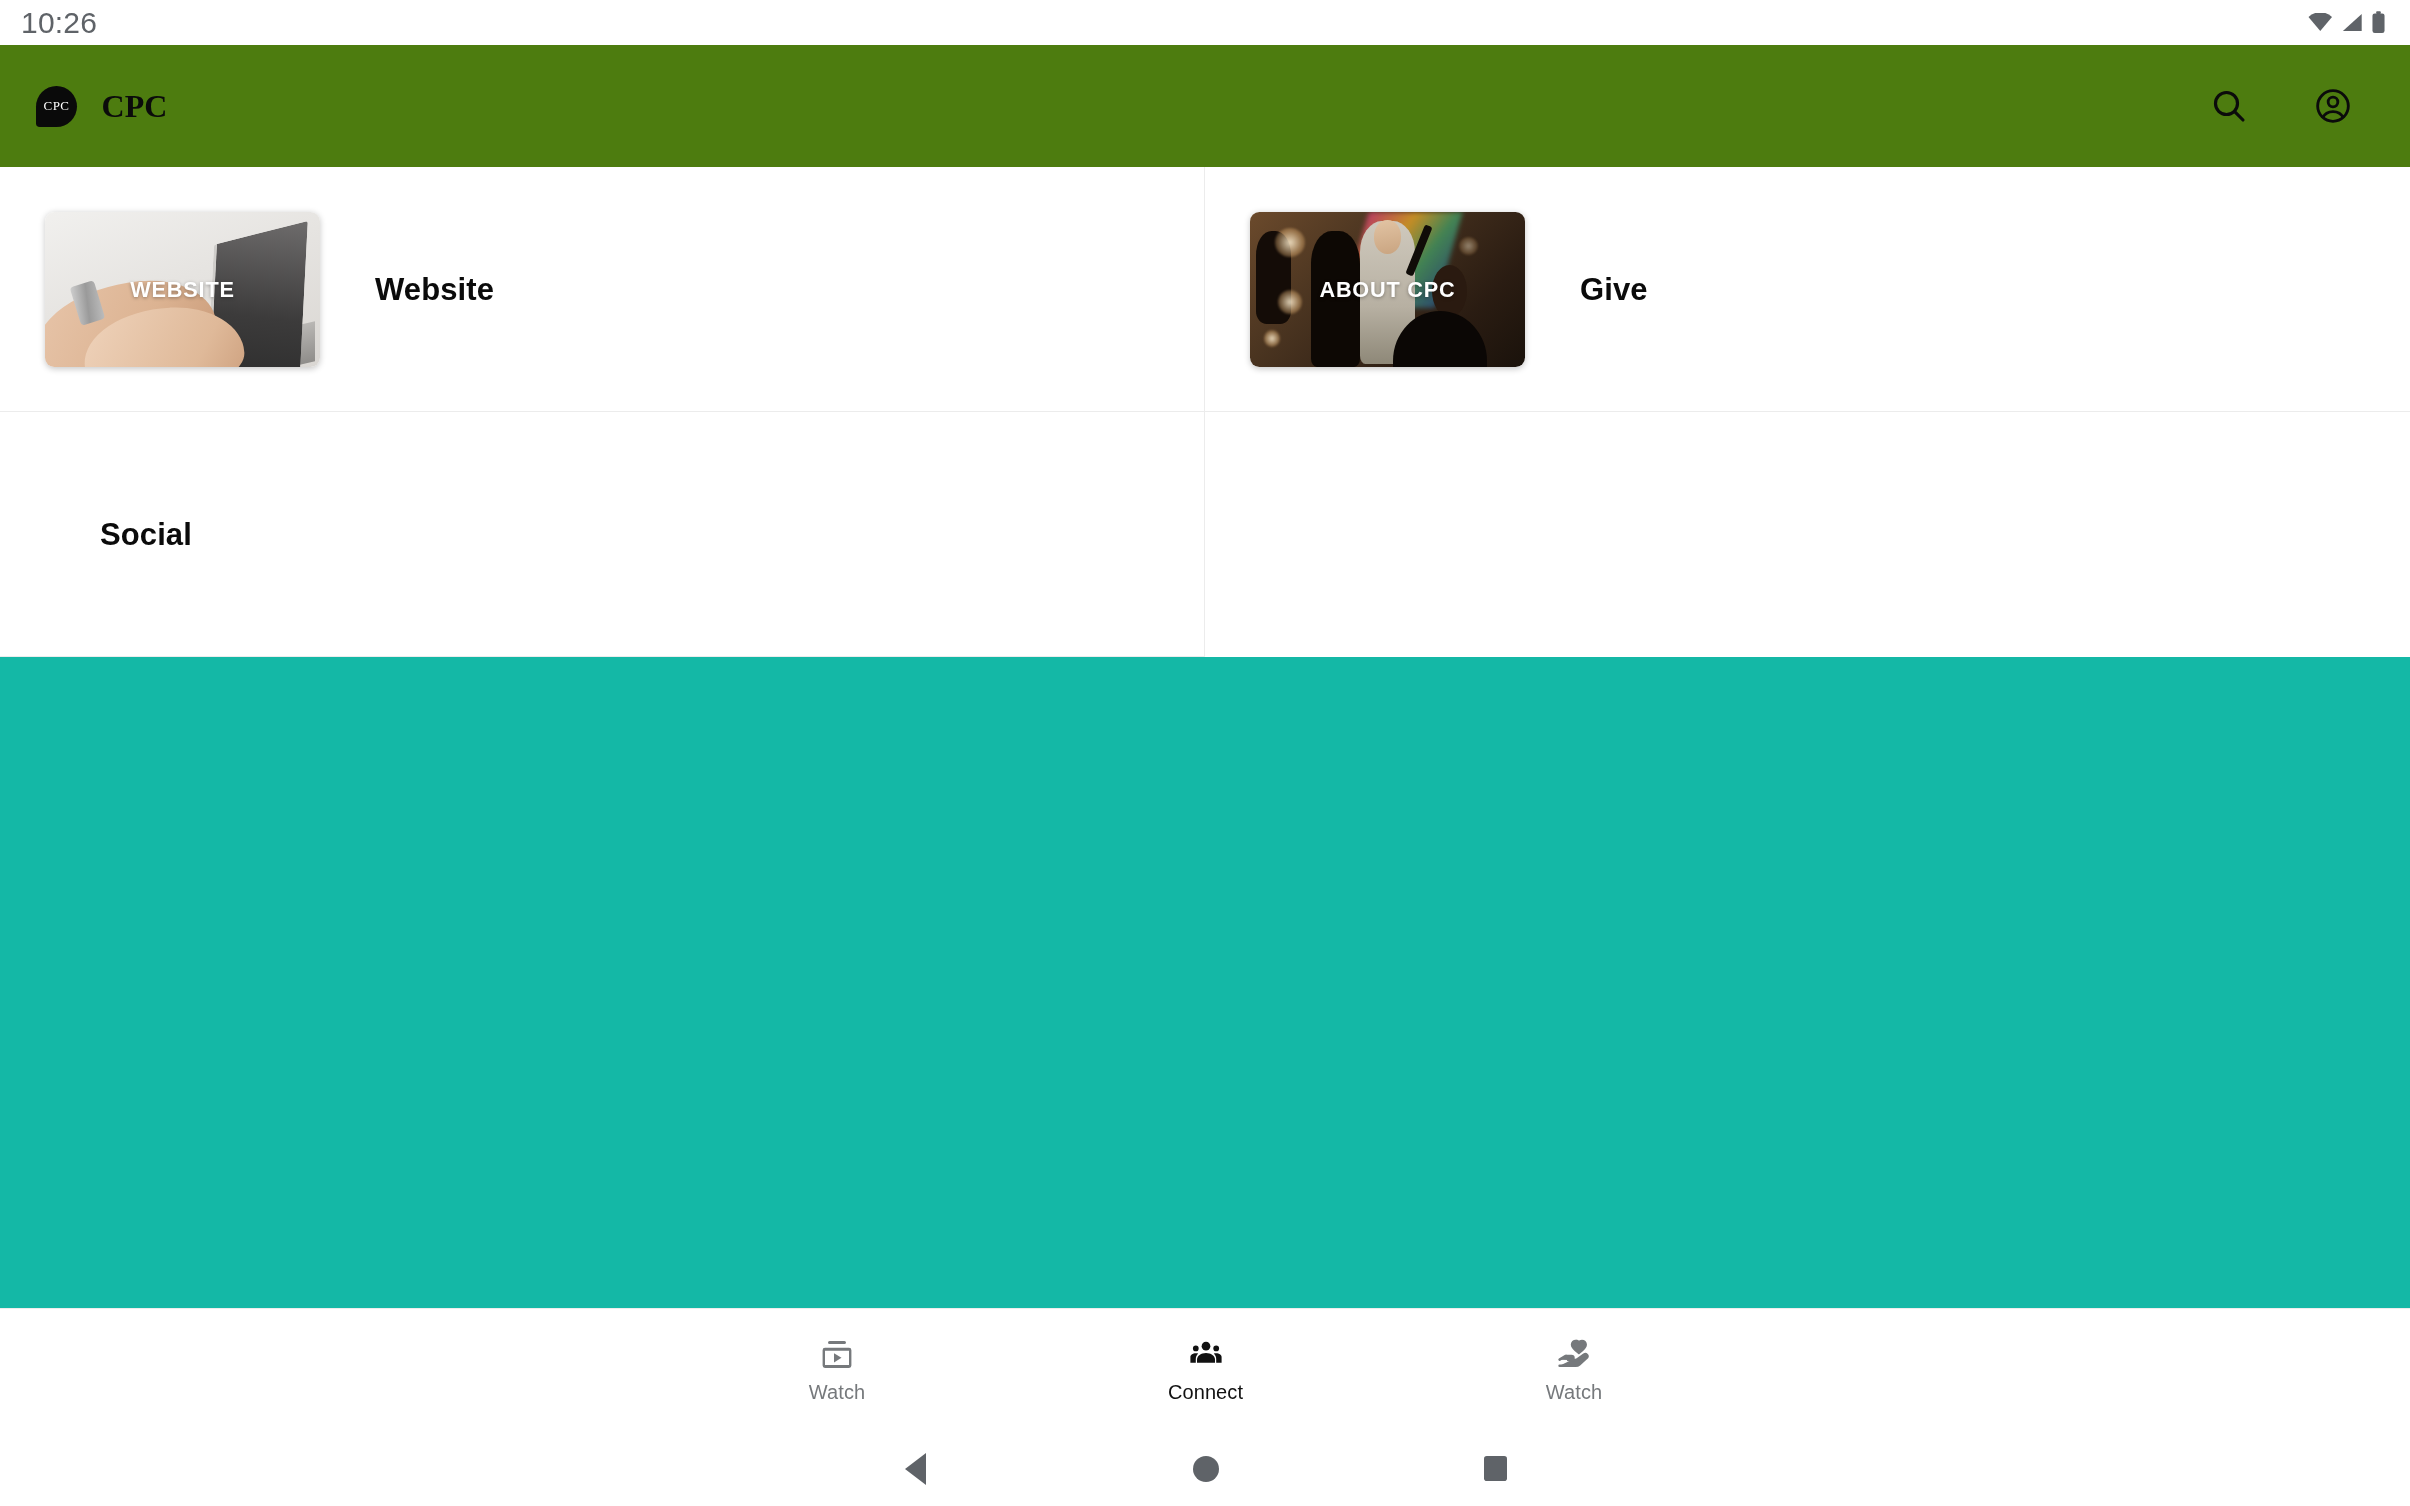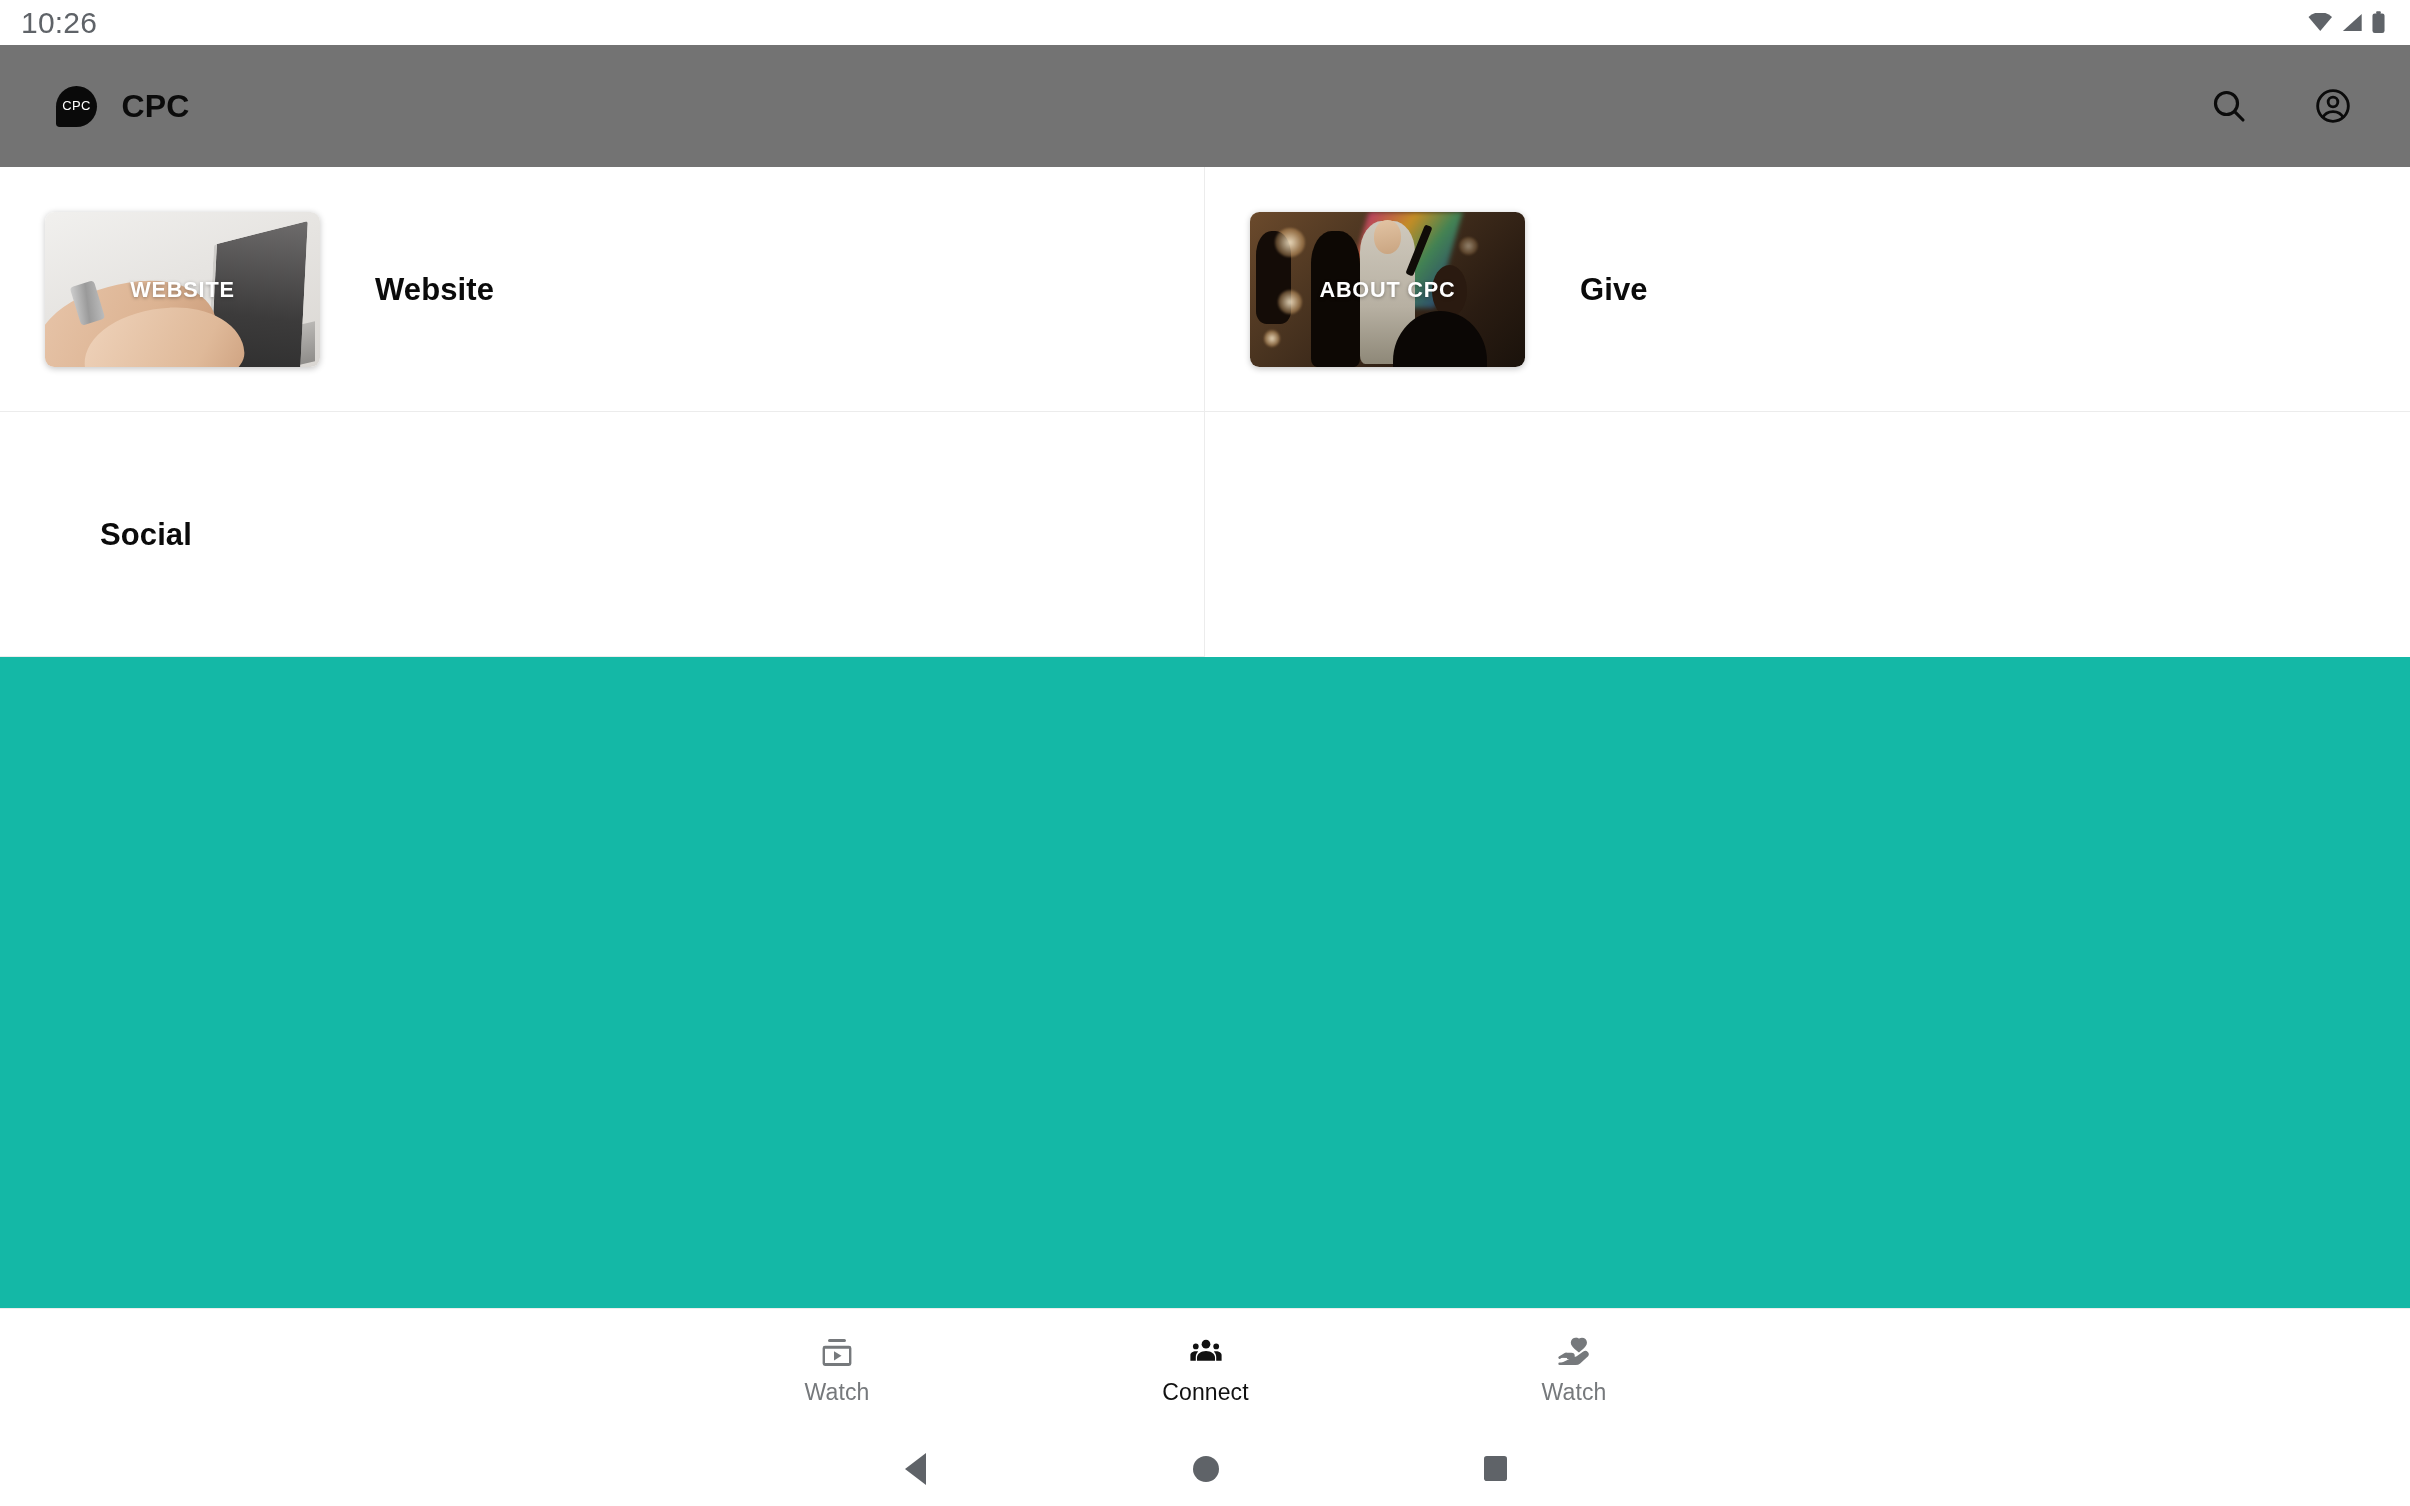--- a/index.html
+++ b/index.html
@@ -44,22 +44,23 @@
   }
   .status-icons svg { display: block; }
 
   
   .app-bar {
     height: 122px;
     flex: 0 0 122px;
     display: flex;
     align-items: center;
     justify-content: space-between;
-    padding: 0 52px 0 56px;
-    background: #737373;
+    padding: 0 52px 0 36px;
+    background: #4d7c0f;
+    font-family: Liberation Serif, serif;
   }
   .brand {
     display: flex;
     align-items: center;
     gap: 24.5px;
   }
   .brand-logo {
     position: relative;
     width: 41px;
     height: 41px;
@@ -396,21 +397,21 @@
   .nav-item {
     display: flex;
     flex-direction: column;
     align-items: center;
     gap: 9.4px;
     cursor: pointer;
     min-width: 113px;
   }
   .nav-item svg { display: block; }
   .nav-label {
-    font-size: 23px;
+    font-size: 20px;
     letter-spacing: 0.1px;
     line-height: 1;
   }
   .nav-item.inactive .nav-label { color: #76797c; }
   .nav-item.active .nav-label { color: #111111; }
 
   
   .system-nav {
     flex: 0 0 77px;
     height: 77px;

